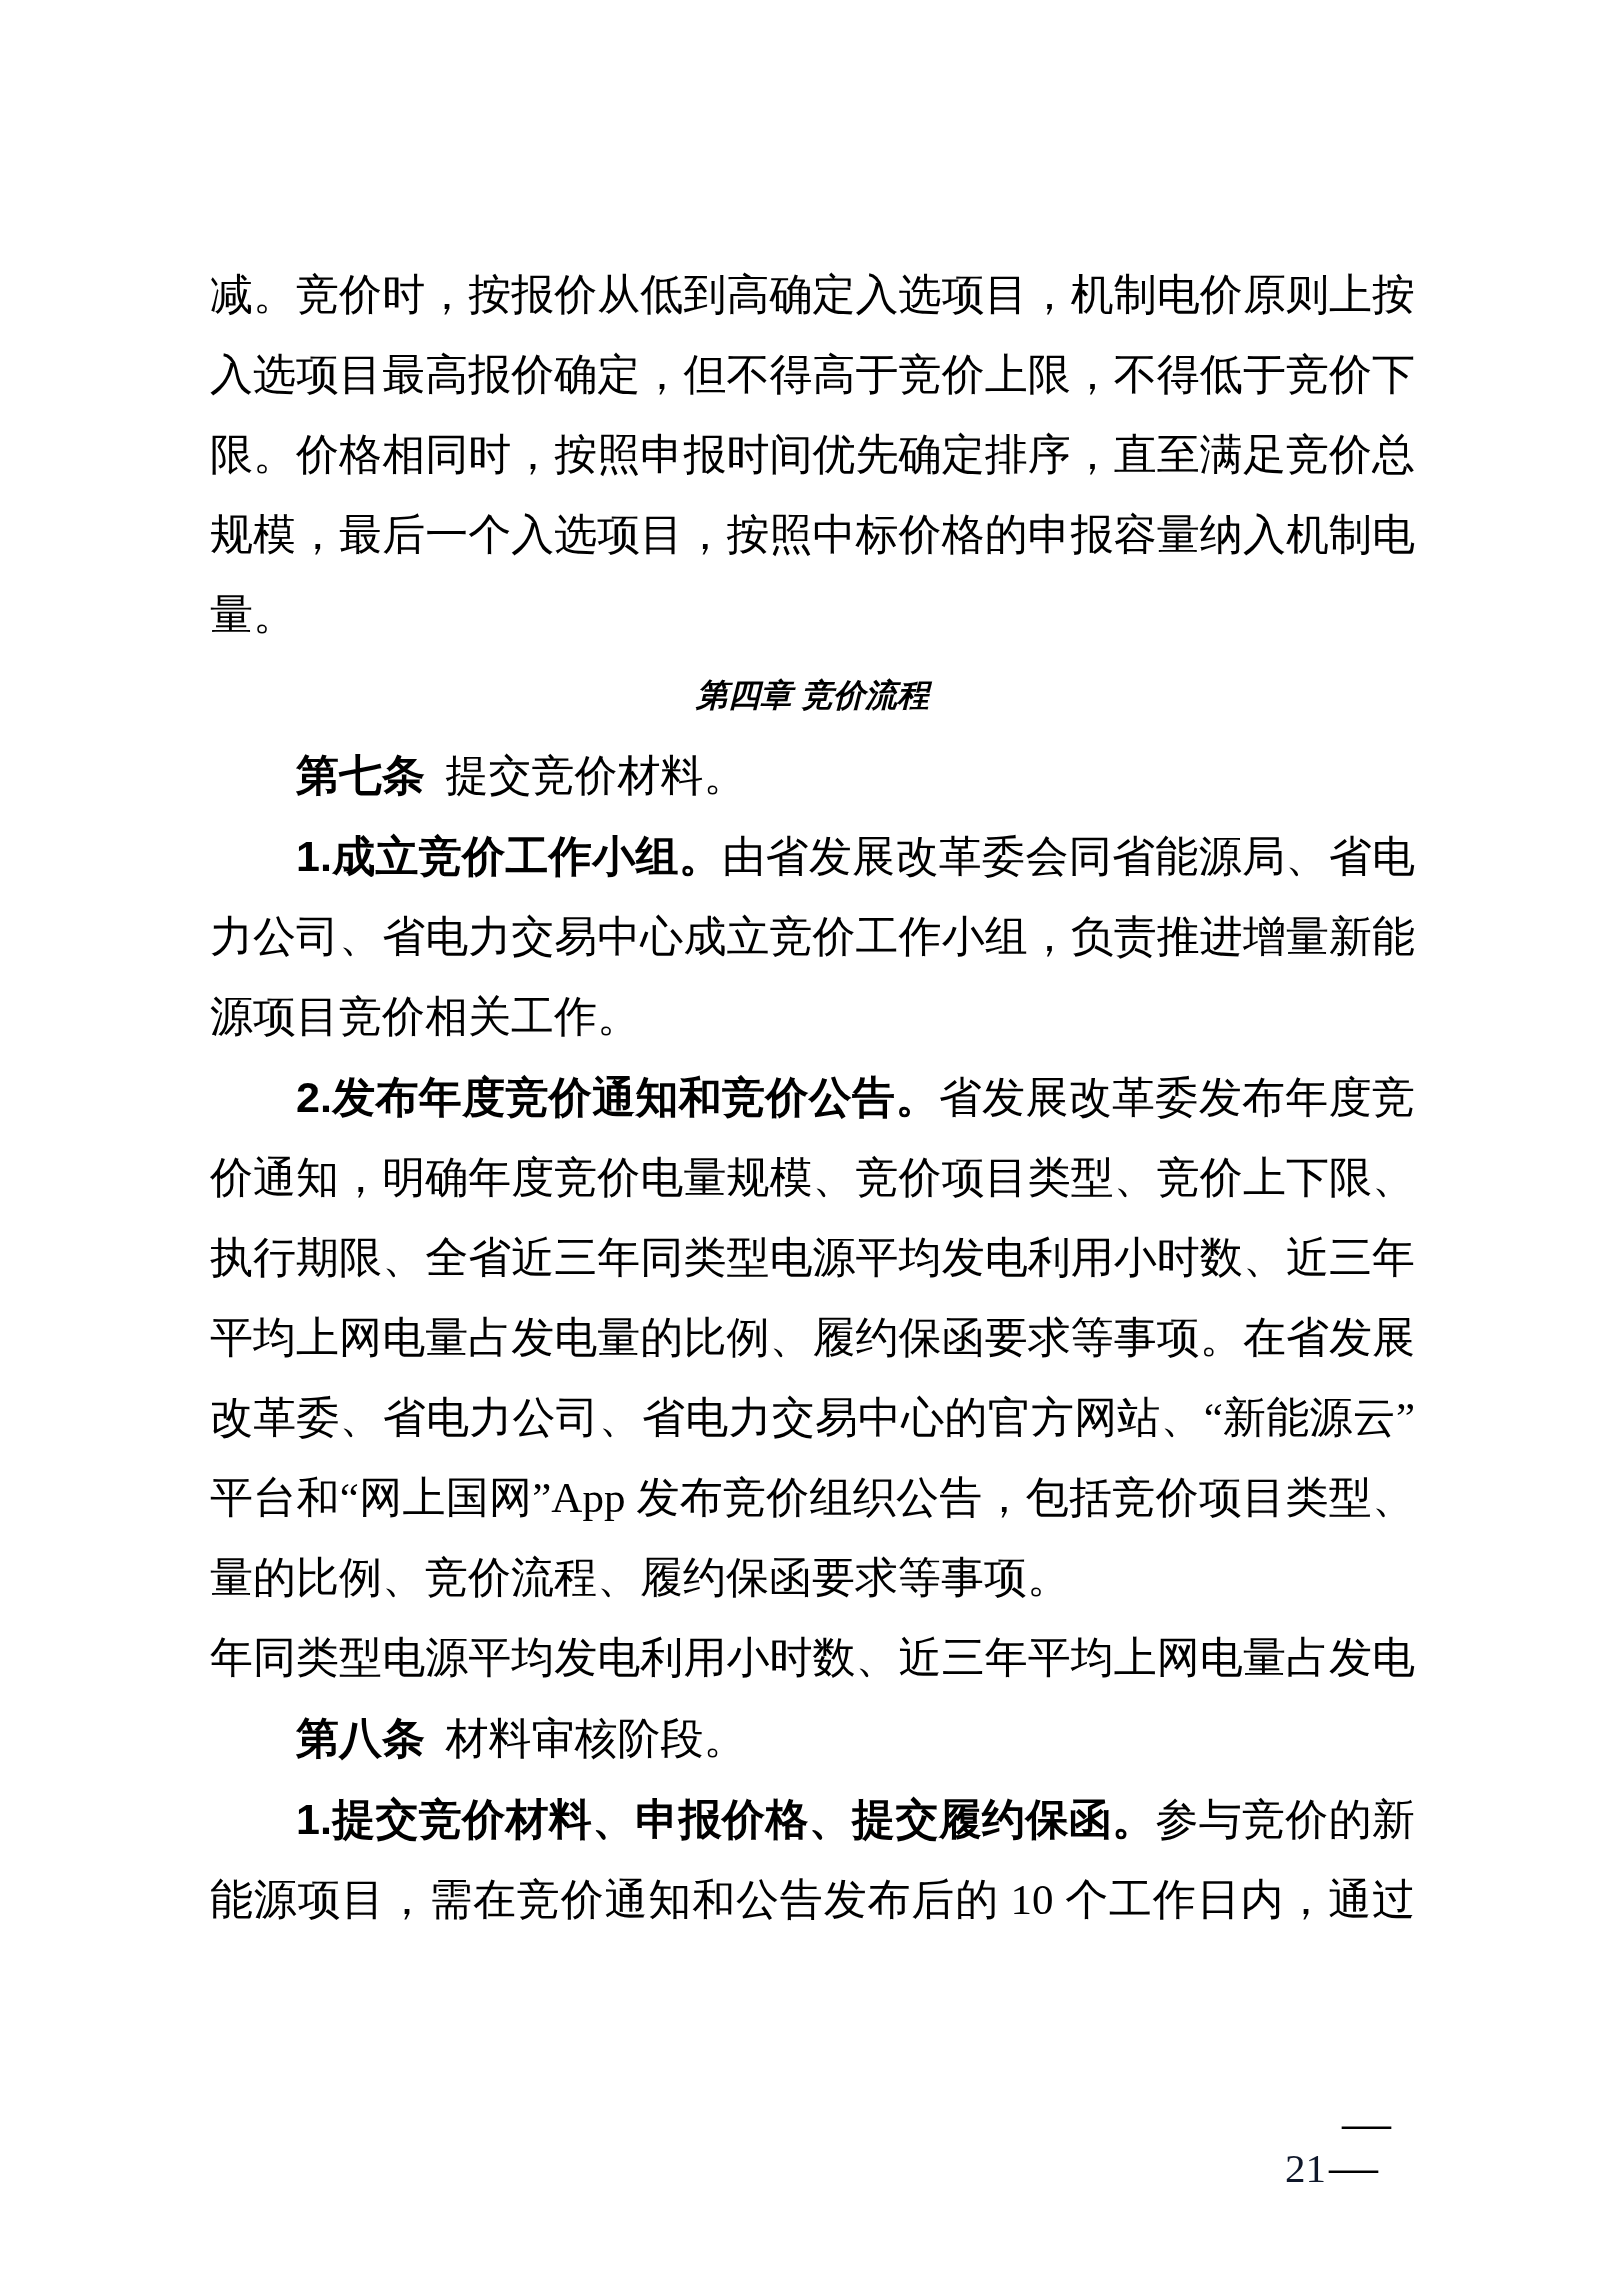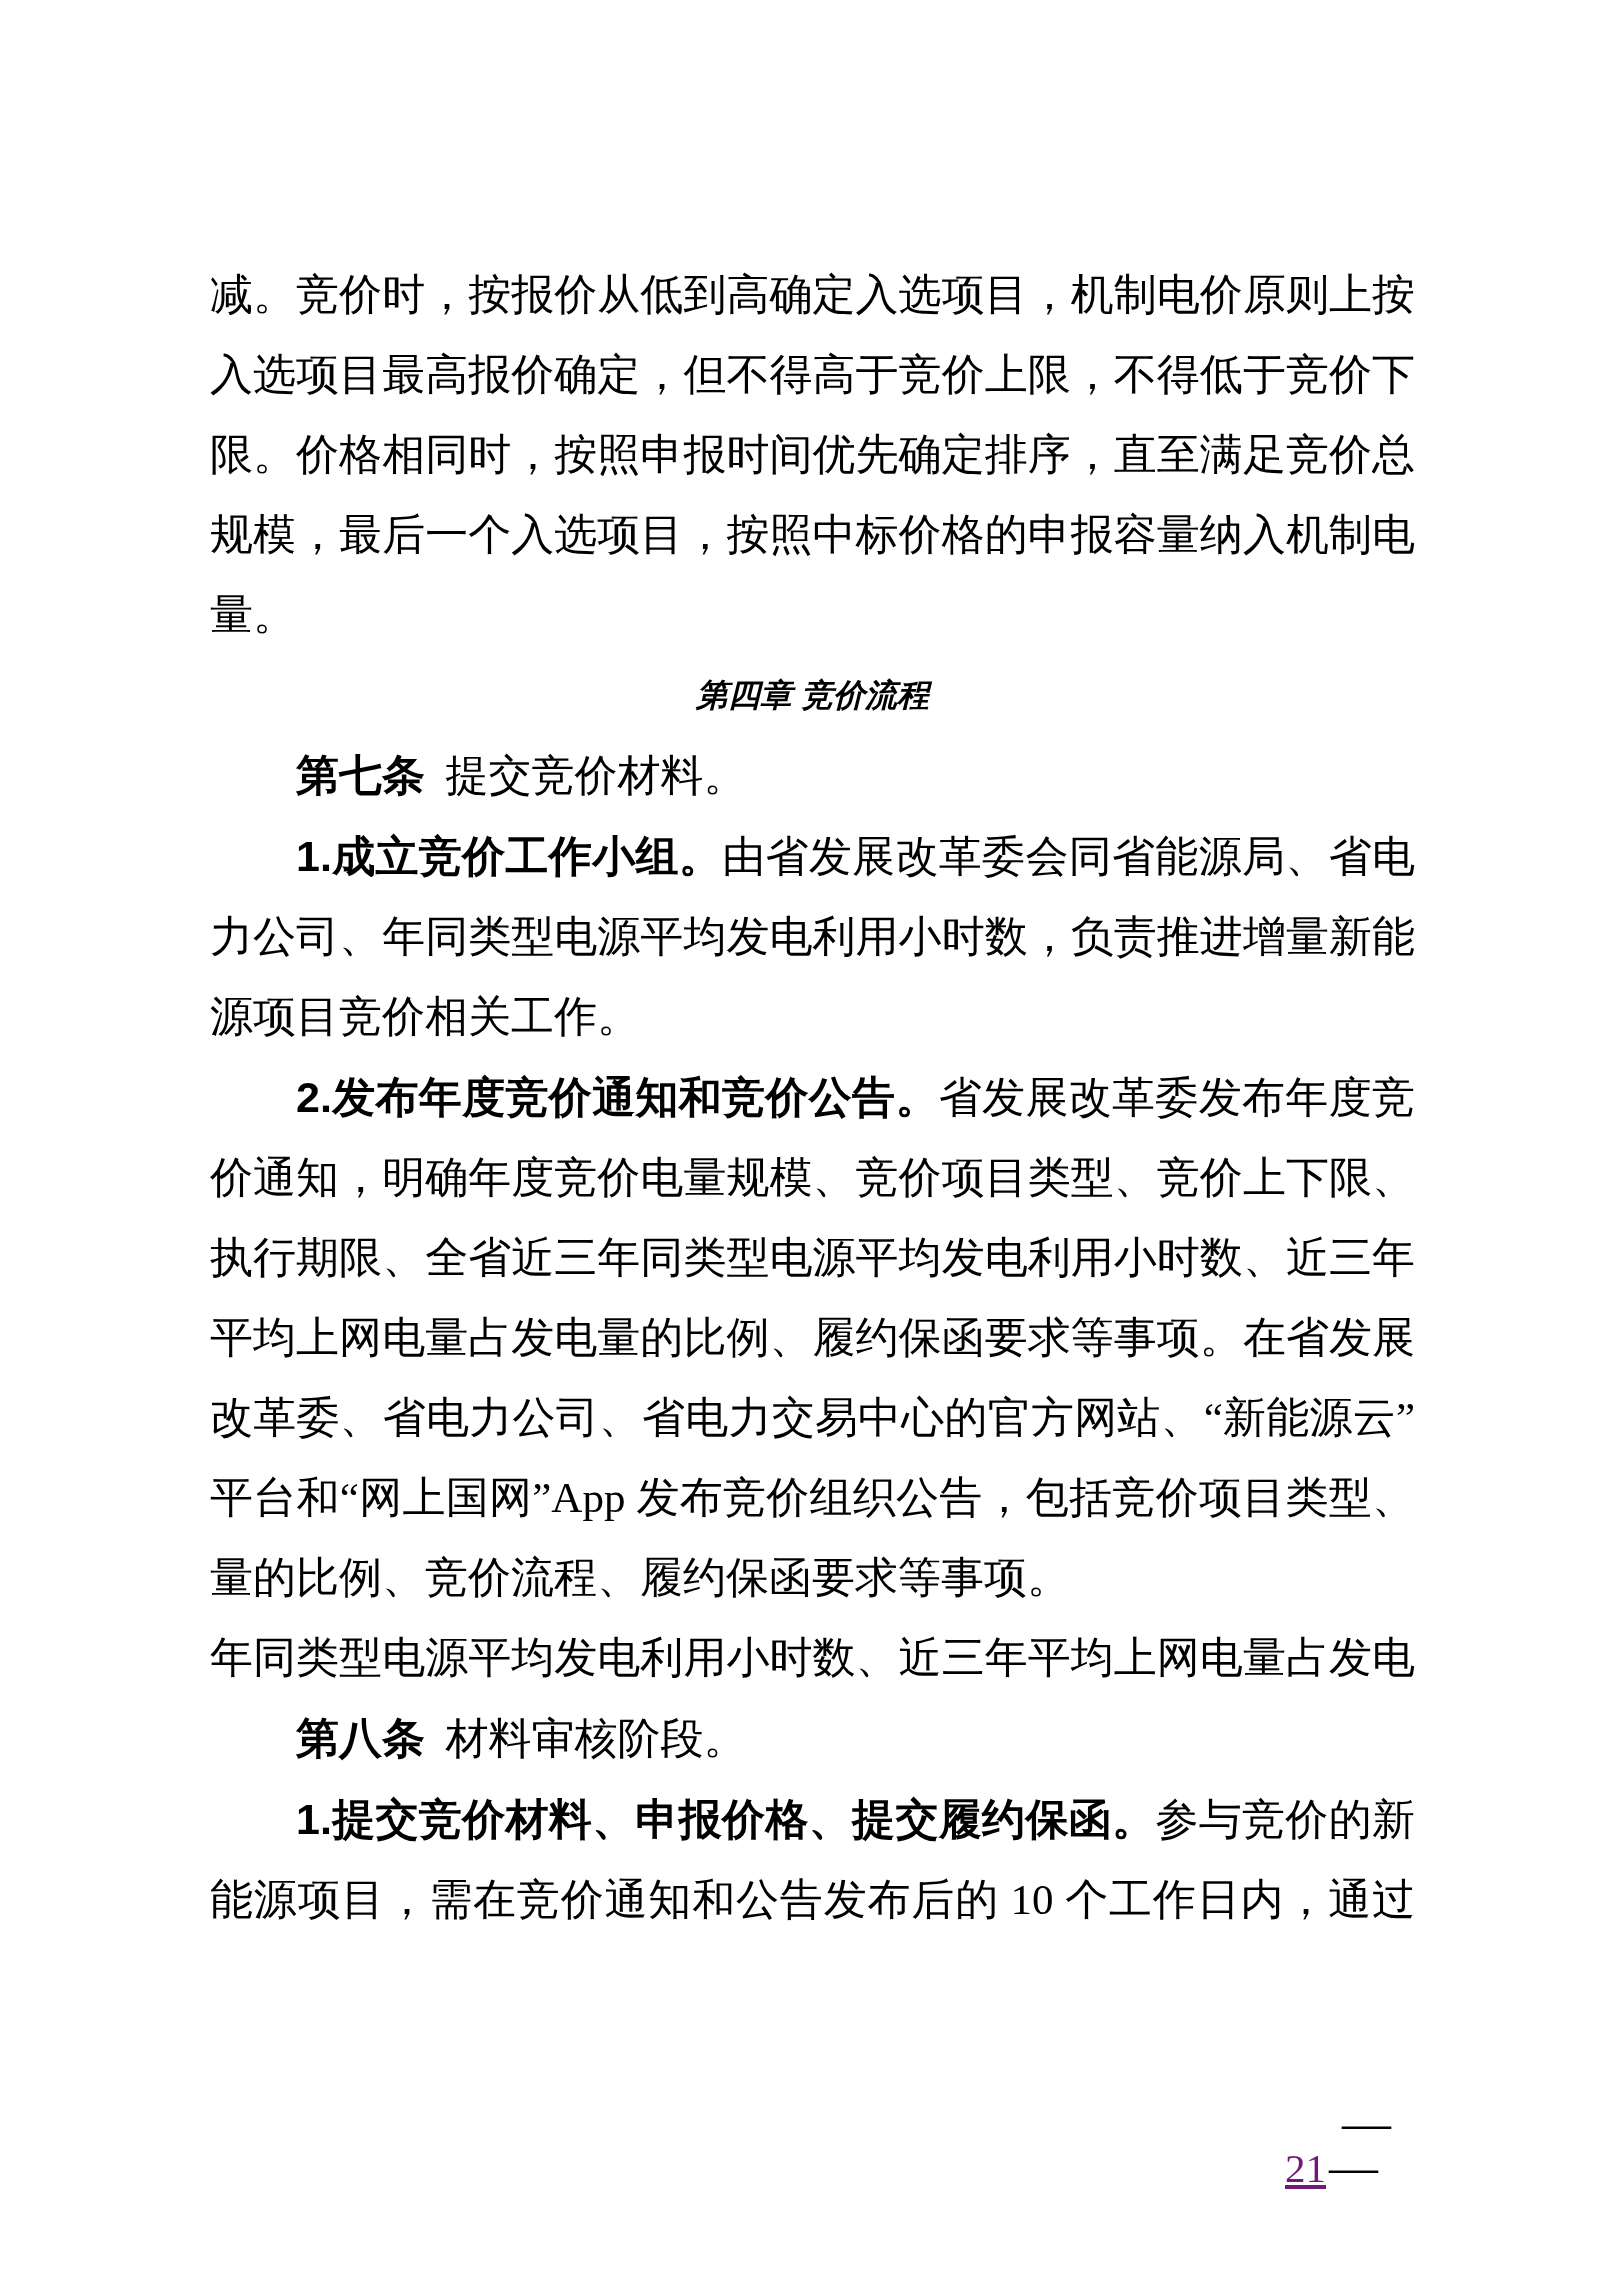--- a/index.html
+++ b/index.html
@@ -53,22 +53,21 @@
     font-size: 49px;
     line-height: 49px;
     color: #000000;
   }
   .footer-page-number {
     position: absolute;
     left: 1285px;
     top: 2148px;
     font-size: 41px;
     line-height: 41px;
-    color: #701a75;
-    text-decoration: underline;
+    color: #0f172a;
   }
   .footer-page-dash {
     position: absolute;
     left: 1329px;
     top: 2142px;
     font-size: 49px;
     line-height: 49px;
     color: #000000;
   }
 </style>
@@ -82,21 +81,21 @@
     <div class="ln j"><span>入选项目最高报价确定，但不得高于竞价上限，不得低于竞价下</span></div>
     <div class="ln j"><span>限。价格相同时，按照申报时间优先确定排序，直至满足竞价总</span></div>
     <div class="ln j"><span>规模，最后一个入选项目，按照中标价格的申报容量纳入机制电</span></div>
     <div class="ln end"><span>量。</span></div>
 
     <div class="chapter"><span>第四章 竞价流程</span></div>
 
     <div class="ln ind end"><span class="article-label">第七条</span><span>提交竞价材料。</span></div>
 
     <div class="ln ind j"><span class="lead">1.成立竞价工作小组。</span><span>由省发展改革委会同省能源局、省电</span></div>
-    <div class="ln j"><span>力公司、年同类型电源平均发电利用小时数，负责推进增量新能</span></div>
+    <div class="ln j"><span>力公司、省电力交易中心成立竞价工作小组，负责推进增量新能</span></div>
     <div class="ln end"><span>源项目竞价相关工作。</span></div>
 
     <div class="ln ind j"><span class="lead">2.发布年度竞价通知和竞价公告。</span><span>省发展改革委发布年度竞</span></div>
     <div class="ln j"><span>价通知，明确年度竞价电量规模、竞价项目类型、竞价上下限、</span></div>
     <div class="ln j"><span>执行期限、全省近三年同类型电源平均发电利用小时数、近三年</span></div>
     <div class="ln j"><span>平均上网电量占发电量的比例、履约保函要求等事项。在省发展</span></div>
     <div class="ln j"><span>改革委、省电力公司、省电力交易中心的官方网站、“新能源云”</span></div>
     <div class="ln j"><span>平台和“网上国网”App 发布竞价组织公告，包括竞价项目类型、</span></div>
     <div class="ln end"><span>量的比例、竞价流程、履约保函要求等事项。</span></div>
     <div class="ln j"><span>年同类型电源平均发电利用小时数、近三年平均上网电量占发电</span></div>

